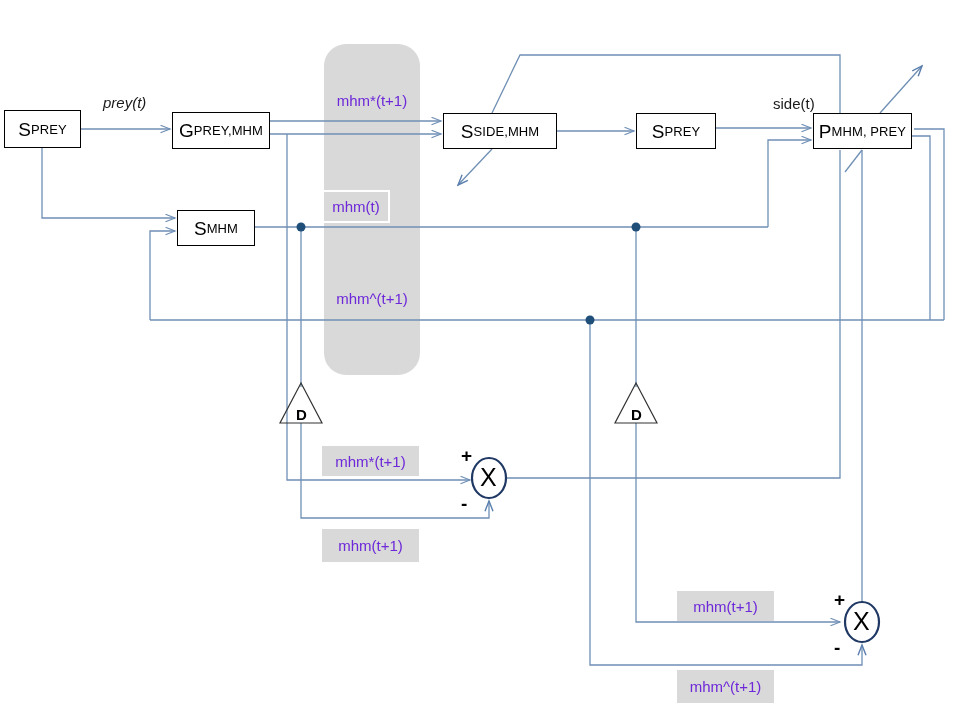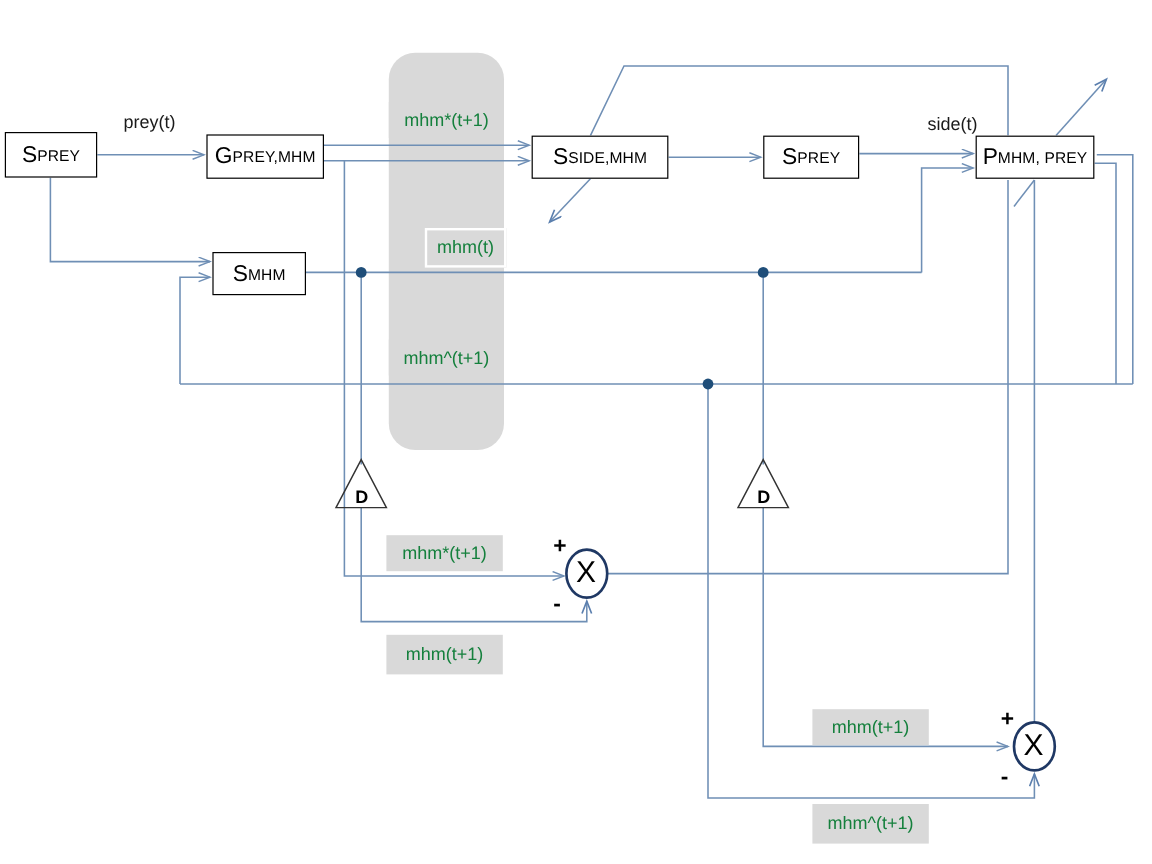--- a/index.html
+++ b/index.html
@@ -45,21 +45,21 @@
   .edge-label {
     position: absolute;
     font-size: 15px;
     color: #1a1a1a;
     white-space: nowrap;
   }
   .gray-label {
     position: absolute;
     background: #d9d9d9;
     font-size: 15px;
-    color: #15803d;
+    color: #6d28d9;
     display: flex;
     align-items: center;
     justify-content: center;
     white-space: nowrap;
     box-sizing: border-box;
   }
   .gray-label.outlined {
     border: 2px solid #ffffff;
     background: #d9d9d9;
   }
@@ -193,25 +193,25 @@
   <div class="node-box" id="node-s_side" style="left: 636px; top: 113px; width: 80px; height: 36px;">
     <span class="bigcap">S</span>
       <span class="smallcap">PREY</span>
   </div>
 
   <div class="node-box" id="node-p_mhm_side" style="left: 813px; top: 113px; width: 99px; height: 36px;">
     <span class="bigcap">P</span>
       <span class="smallcap">MHM, PREY</span>
   </div>
 
-  <div class="edge-label" id="label-prey_t" style="left: 103px; top: 94px;">prey(t)</div>
+  <div class="edge-label" id="label-prey_t" style="left: 103px; top: 94px; font-style: italic;">prey(t)</div>
   <div class="edge-label" id="label-side_t" style="left: 773px; top: 95px;">side(t)</div>
 
   <div class="gray-label" id="gl-0" style="left: 324px; top: 85px; width: 96px; height: 30px;">mhm*(t+1)</div>
-  <div class="gray-label outlined" id="gl-1" style="left: 354px; top: 190px; width: 68px; height: 33px;">mhm(t)</div>
+  <div class="gray-label outlined" id="gl-1" style="left: 322px; top: 190px; width: 68px; height: 33px;">mhm(t)</div>
   <div class="gray-label" id="gl-2" style="left: 324px; top: 283px; width: 96px; height: 30px;">mhm^(t+1)</div>
   <div class="gray-label" id="gl-3" style="left: 322px; top: 446px; width: 97px; height: 30px;">mhm*(t+1)</div>
   <div class="gray-label" id="gl-4" style="left: 322px; top: 529px; width: 97px; height: 33px;">mhm(t+1)</div>
   <div class="gray-label" id="gl-5" style="left: 677px; top: 591px; width: 97px; height: 30px;">mhm(t+1)</div>
   <div class="gray-label" id="gl-6" style="left: 677px; top: 670px; width: 97px; height: 33px;">mhm^(t+1)</div>
 
   <div class="delay-label" id="dl-0" style="left: 296px; top: 406px;">D</div>
   <div class="delay-label" id="dl-1" style="left: 631px; top: 406px;">D</div>
 
   <div class="xmark" id="xm-0" style="left: 480px; top: 465px;">X</div>

